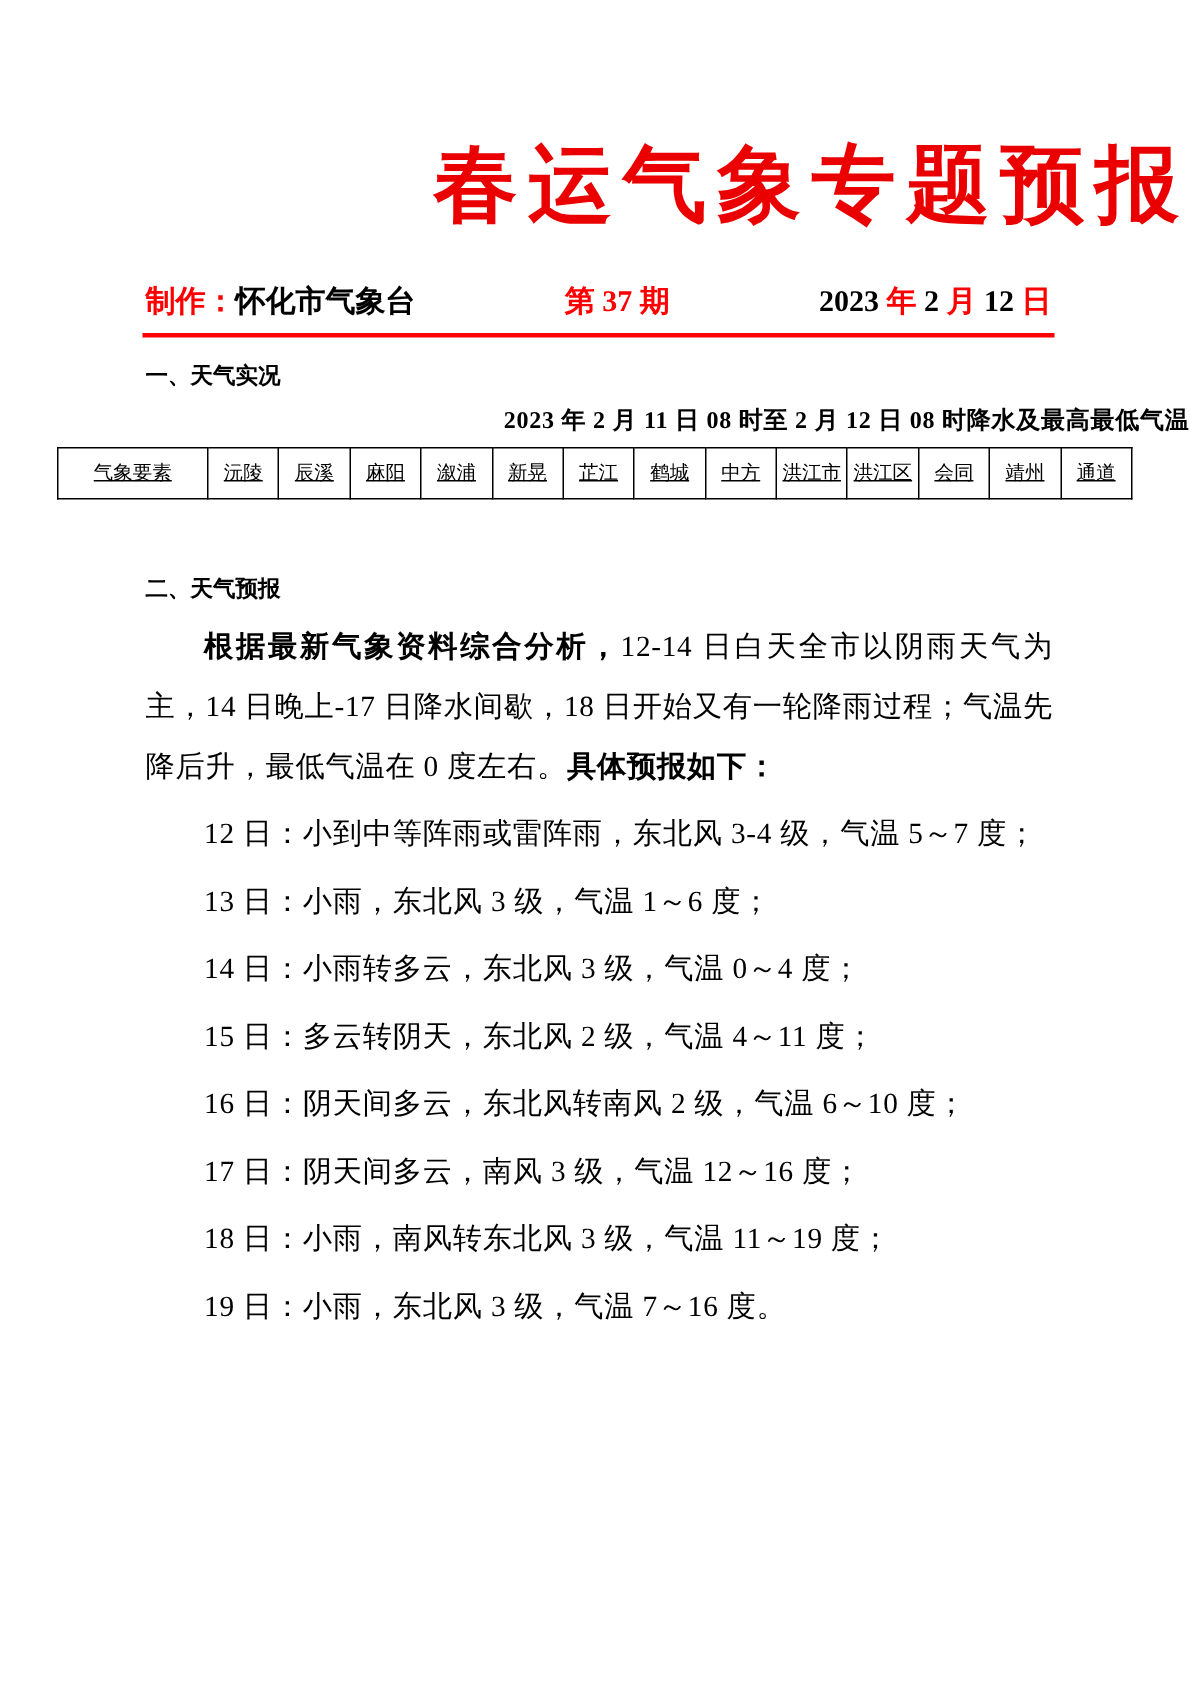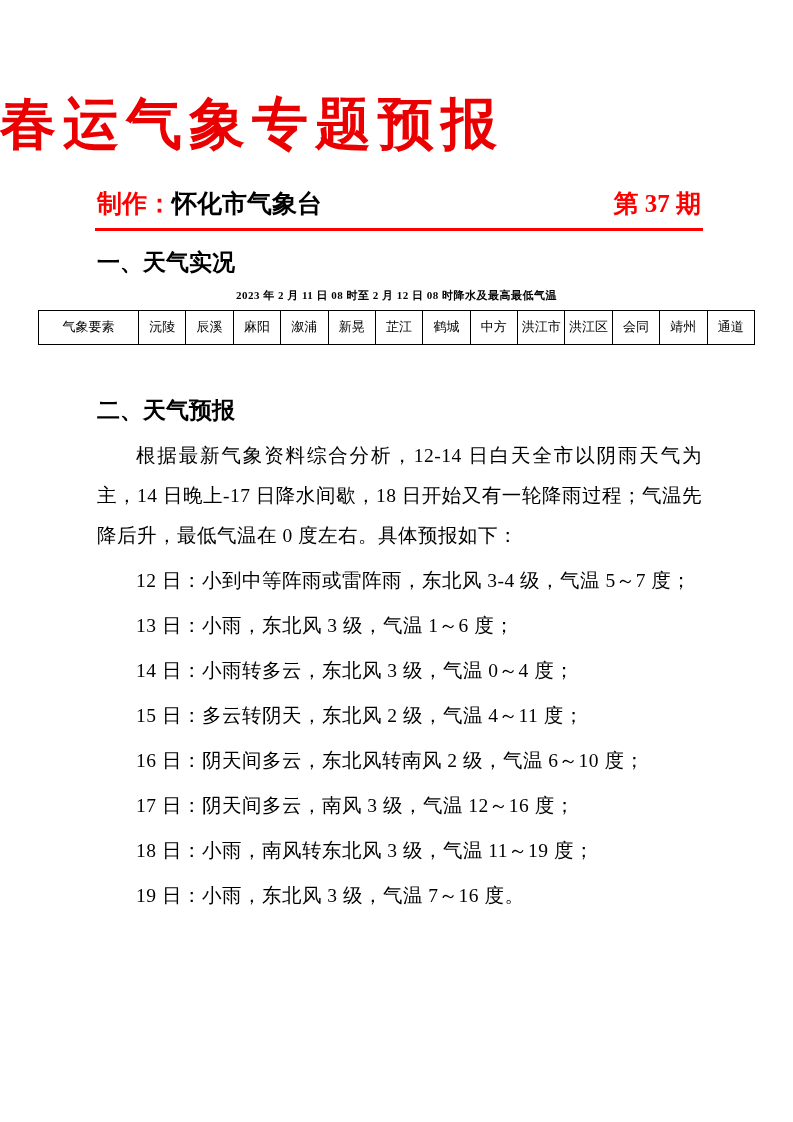--- a/index.html
+++ b/index.html
@@ -3,58 +3,66 @@
 <meta charset="utf-8">
 <style>
   :root { --accent:#ff0000; --title-red:#ea0000; }
   * { margin:0; padding:0; box-sizing:border-box; }
   html,body { background:#ffffff; }
   body {
     width:793px; height:1122px; margin:0 auto; overflow:hidden;
     color:#000; font-family:"Liberation Serif","DejaVu Serif",serif;
   }
   .doc-title {
-    margin-top:88px; text-align:left; color:var(--title-red);
+    margin-top:88px; text-align:right; color:var(--title-red);
     font-size:56px; font-weight:bold; letter-spacing:7px; line-height:1.3;
   }
   .meta-row {
     display:flex; justify-content:space-between; align-items:baseline;
-    margin:26px 92px 0 97px; font-size:25px; font-weight:bold; white-space:nowrap;
+    margin:26px 92px 0 97px; font-size:20px; font-weight:bold; white-space:nowrap;
   }
   .red { color:var(--accent); }
   .divider { height:3px; background:var(--accent); margin:8px 90px 0 95px; }
-  .sec-heading { margin:16px 0 0 97px; font-size:23px; font-weight:bold; }
+  .sec-heading { margin:16px 0 0 97px; font-size:15px; font-weight:bold; }
   .sec-heading.second { margin-top:50px; }
-  .table-caption { text-align:center; font-size:11px; font-weight:bold; margin-top:10px; letter-spacing:0.5px; }
+  .table-caption { text-align:right; font-size:16px; font-weight:bold; margin-top:10px; letter-spacing:0.5px; }
   table.weather {
-    border-collapse:collapse; margin:7px auto 10px; width:717px; table-layout:fixed;
+    border-collapse:collapse; margin:7px auto 10px; width:717px; table-layout:fixed;text-decoration:underline;
   }
   table.weather th, table.weather td {
     border:1px solid #000; text-align:center; vertical-align:middle;
     font-size:13px; font-weight:normal; height:34px; padding:0 1px;
     overflow:hidden;
   }
   table.weather .c0 { width:100px; }
   .para {
     margin:10px 91px 0 97px; font-size:19.5px; line-height:40px;
     text-indent:39px; text-align:justify; letter-spacing:0.5px;
   }
   .para.item { margin-top:5px; text-align:left; }
-  .b { font-weight:normal; }
+  .b { font-weight:bold; }
 </style>
 </head>
 <body>
 
 <div class="doc-title">春运气象专题预报</div>
 
 <div class="meta-row">
   <span>
     <span class="red">制作：</span><span>怀化市气象台</span>
   </span>
   <span class="red">第 37 期</span>
+  <span>
+    <span>2023</span>
+    <span class="red">年</span>
+    <span>2</span>
+    <span class="red">月</span>
+    <span>12</span>
+    <span class="red">日</span>
+  </span>
 </div>
 
 <div class="divider"></div>
 
 <div class="sec-heading">一、天气实况</div>
 
 <div class="table-caption">2023 年 2 月 11 日 08 时至 2 月 12 日 08 时降水及最高最低气温</div>
 
 <table class="weather">
   <tbody>

